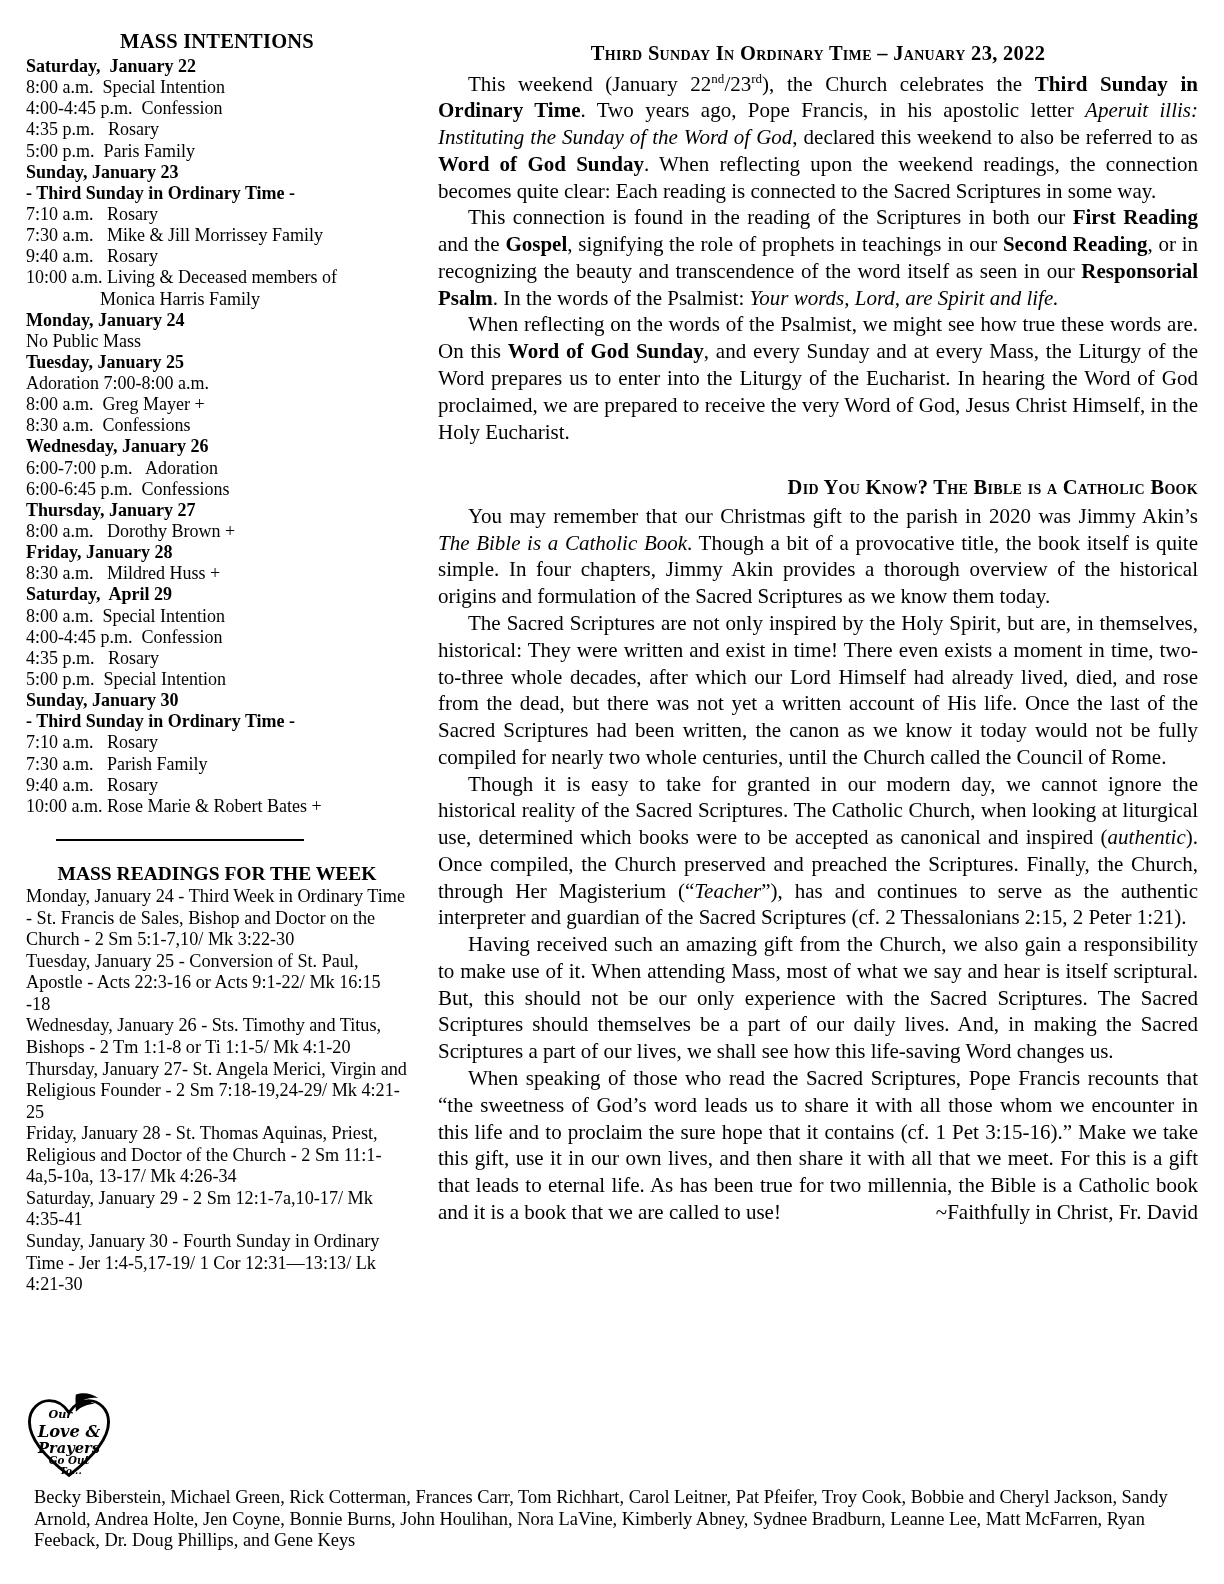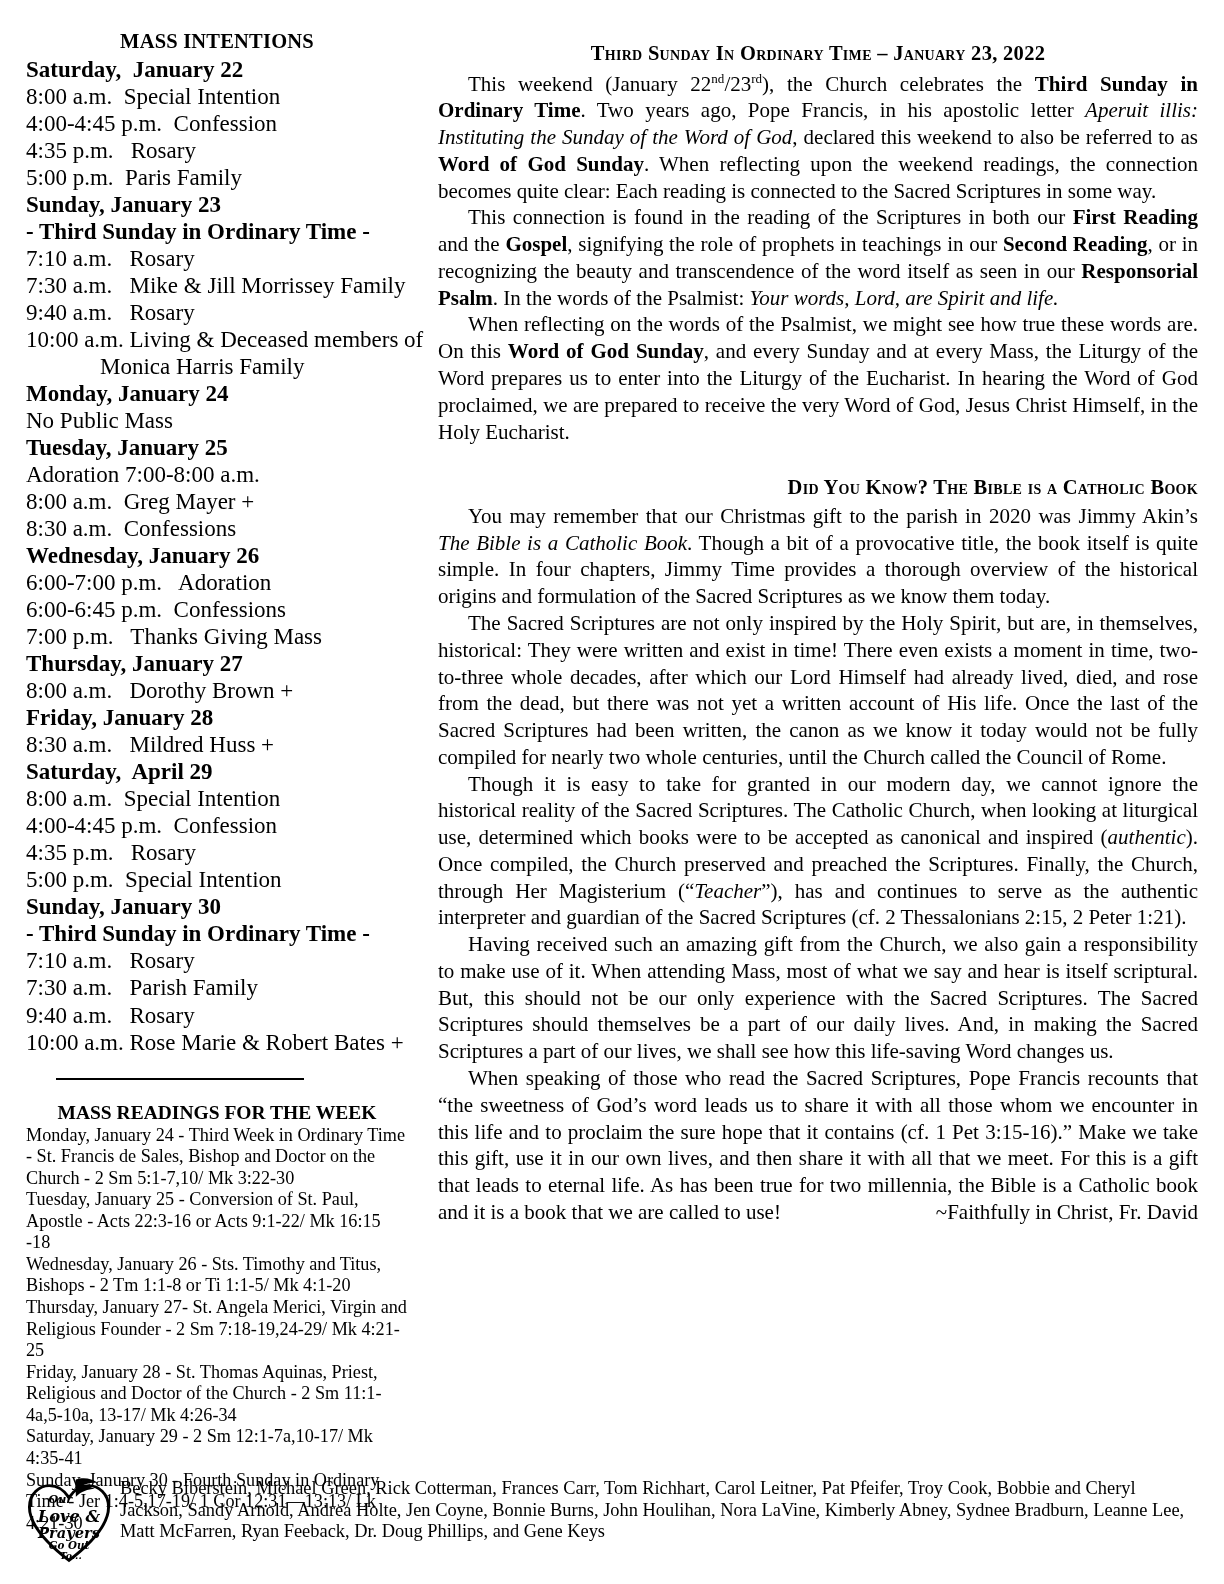--- a/index.html
+++ b/index.html
@@ -36,21 +36,21 @@
   }
   .col-left-title {
     text-align: center;
     font-weight: bold;
     font-size: 20.5px;
     letter-spacing: 0.2px;
     margin: 0 0 3px 0;
     line-height: 1.12;
   }
   .mass-list {
-    font-size: 23px;
+    font-size: 18px;
     line-height: 1.175;
   }
   .mass-day {
     font-weight: bold;
     white-space: pre;
   }
   .mass-entry {
     white-space: pre;
   }
   .mass-entry.indent {
@@ -114,23 +114,24 @@
     line-height: 0;
   }
   .sig-right {
     float: right;
   }
   
   .footer {
     position: absolute;
     left: 26px;
     right: 26px;
-    bottom: 18px;
+    bottom: 32px;
     display: flex;
     align-items: flex-start;
+    flex-direction: column;
   }
   .logo {
     flex: 0 0 86px;
     width: 86px;
     height: 92px;
     margin-top: 2px;
   }
   .footer-names {
     flex: 1 1 auto;
     font-size: 18.4px;
@@ -163,21 +164,20 @@
           <div class="mass-entry indent">Monica Harris Family</div>
           <div class="mass-day">Monday, January 24</div>
           <div class="mass-entry">No Public Mass</div>
           <div class="mass-day">Tuesday, January 25</div>
           <div class="mass-entry">Adoration 7:00-8:00 a.m.</div>
           <div class="mass-entry">8:00 a.m.  Greg Mayer +</div>
           <div class="mass-entry">8:30 a.m.  Confessions</div>
           <div class="mass-day">Wednesday, January 26</div>
           <div class="mass-entry">6:00-7:00 p.m.   Adoration</div>
           <div class="mass-entry">6:00-6:45 p.m.  Confessions</div>
-          <div class="mass-entry">7:00 p.m.   Thanks Giving Mass</div>
           <div class="mass-day">Thursday, January 27</div>
           <div class="mass-entry">8:00 a.m.   Dorothy Brown +</div>
           <div class="mass-day">Friday, January 28</div>
           <div class="mass-entry">8:30 a.m.   Mildred Huss +</div>
           <div class="mass-day">Saturday,  April 29</div>
           <div class="mass-entry">8:00 a.m.  Special Intention</div>
           <div class="mass-entry">4:00-4:45 p.m.  Confession</div>
           <div class="mass-entry">4:35 p.m.   Rosary</div>
           <div class="mass-entry">5:00 p.m.  Special Intention</div>
           <div class="mass-day">Sunday, January 30</div>
@@ -214,21 +214,21 @@
         <span>This connection is found in the reading of the Scriptures in both our </span><b>First Reading</b><span> and the </span><b>Gospel</b><span>, signifying the role of prophets in teachings in our </span><b>Second Reading</b><span>, or in recognizing the beauty and transcendence of the word itself as seen in our </span><b>Responsorial Psalm</b><span>. In the words of the Psalmist: </span><i>Your words, Lord, are Spirit and life.</i>
       </p>
 
       <p class="body-p">
         <span>When reflecting on the words of the Psalmist, we might see how true these words are. On this </span><b>Word of God Sunday</b><span>, and every Sunday and at every Mass, the Liturgy of the Word prepares us to enter into the Liturgy of the Eucharist. In hearing the Word of God proclaimed, we are prepared to receive the very Word of God, Jesus Christ Himself, in the Holy Eucharist.</span>
       </p>
 
       <div class="heading-smallcaps second">Did You Know? The Bible is a Catholic Book</div>
 
       <p class="body-p">
-        <span>You may remember that our Christmas gift to the parish in 2020 was Jimmy Akin’s </span><i>The Bible is a Catholic Book</i><span>. Though a bit of a provocative title, the book itself is quite simple. In four chapters, Jimmy Time provides a thorough overview of the historical origins and formulation of the Sacred Scriptures as we know them today.</span>
+        <span>You may remember that our Christmas gift to the parish in 2020 was Jimmy Akin’s </span><i>The Bible is a Catholic Book</i><span>. Though a bit of a provocative title, the book itself is quite simple. In four chapters, Jimmy Akin provides a thorough overview of the historical origins and formulation of the Sacred Scriptures as we know them today.</span>
       </p>
 
       <p class="body-p">The Sacred Scriptures are not only inspired by the Holy Spirit, but are, in themselves, historical: They were written and exist in time! There even exists a moment in time, two-to-three whole decades, after which our Lord Himself had already lived, died, and rose from the dead, but there was not yet a written account of His life. Once the last of the Sacred Scriptures had been written, the canon as we know it today would not be fully compiled for nearly two whole centuries, until the Church called the Council of Rome.</p>
 
       <p class="body-p">
         <span>Though it is easy to take for granted in our modern day, we cannot ignore the historical reality of the Sacred Scriptures. The Catholic Church, when looking at liturgical use, determined which books were to be accepted as canonical and inspired (</span><i>authentic</i><span>). Once compiled, the Church preserved and preached the Scriptures. Finally, the Church, through Her Magisterium (“</span><i>Teacher</i><span>”), has and continues to serve as the authentic interpreter and guardian of the Sacred Scriptures (cf. 2 Thessalonians 2:15, 2 Peter 1:21).</span>
       </p>
 
       <p class="body-p">Having received such an amazing gift from the Church, we also gain a responsibility to make use of it. When attending Mass, most of what we say and hear is itself scriptural. But, this should not be our only experience with the Sacred Scriptures. The Sacred Scriptures should themselves be a part of our daily lives. And, in making the Sacred Scriptures a part of our lives, we shall see how this life-saving Word changes us.</p>
 

